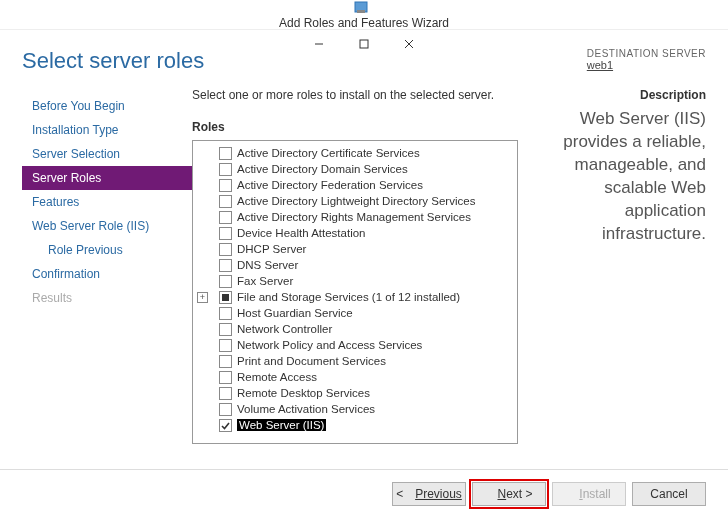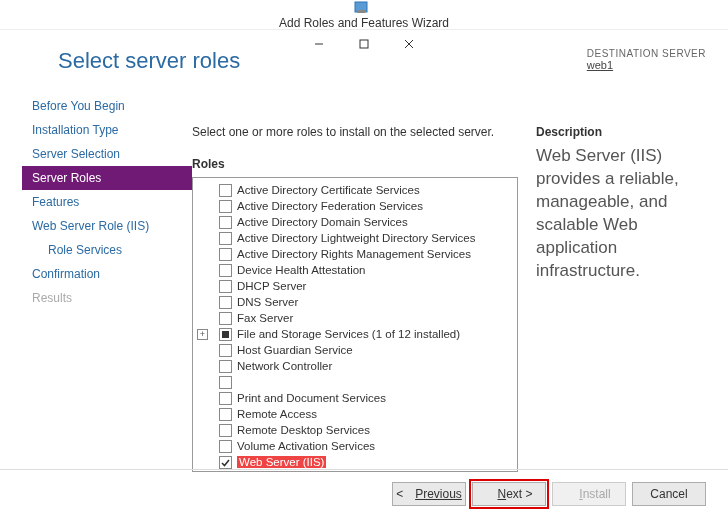--- a/index.html
+++ b/index.html
@@ -6,49 +6,49 @@
 body { background: #fff; width: 728px; height: 517px; overflow: hidden; position: relative; }
 
 .titlebar { height: 30px; display: flex; align-items: center; padding: 0 8px; border-bottom: 1px solid #eee; flex-direction: column; }
 .titlebar-icon { width: 16px; height: 16px; margin-right: 6px; }
 .titlebar-text { font-size: 12px; color: #333; flex: 1; }
 .window-controls { display: flex; gap: 0; }
 .window-btn { width: 45px; height: 28px; display: flex; align-items: center; justify-content: center; }
 .window-btn svg { width: 10px; height: 10px; }
 
 .header { padding: 18px 22px 8px 22px; display: flex; justify-content: space-between; align-items: flex-start; }
-.page-title { color: #2b6aa3; font-size: 22px; font-weight: 400; margin-left: 36px; }
+.page-title { color: #2b6aa3; font-size: 22px; font-weight: 400; }
 .dest { text-align: left; font-size: 10px; color: #666; }
 .dest-label { letter-spacing: 0.5px; }
 .dest-name { font-size: 11px; color: #444; text-decoration: underline; }
 
 .body { display: flex; padding: 0 22px; height: 390px; }
 
 .nav { width: 170px; padding-top: 12px; }
 .nav-item { padding: 5px 10px; font-size: 12px; color: #2b6aa3; cursor: pointer; }
 .nav-item.active { background: #701a75; color: #fff; }
 .nav-item.indent { padding-left: 26px; }
 .nav-item.disabled { color: #aaa; }
 
-.main { flex: 1; display: flex; gap: 18px; padding-top: 6px; margin-top: 37px; }
+.main { flex: 1; display: flex; gap: 18px; padding-top: 6px; }
 .main-left { flex: 1; display: flex; flex-direction: column; }
 .instruction { font-size: 12px; color: #333; margin-bottom: 18px; }
 .section-label { font-size: 12px; font-weight: 600; color: #333; margin-bottom: 6px; }
 
 .roles-box { border: 1px solid #999; height: 304px; overflow-y: scroll; background: #fff; padding: 4px 2px; }
 .role-row { display: flex; align-items: center; padding: 1px 4px 1px 24px; font-size: 11.5px; color: #333; position: relative; min-height: 16px; }
 .expander { position: absolute; left: 2px; width: 11px; height: 11px; border: 1px solid #888; display: flex; align-items: center; justify-content: center; font-size: 9px; line-height: 1; color: #555; background: #fff; }
 .role-check { width: 13px; height: 13px; border: 1px solid #888; margin-right: 5px; flex-shrink: 0; display: flex; align-items: center; justify-content: center; background: #fff; }
 .role-check.checked svg { display: block; }
 .role-check svg { display: none; width: 11px; height: 11px; }
 .role-check.partial::after { content: ""; width: 7px; height: 7px; background: #333; display: block; }
 .role-label { white-space: nowrap; }
-.role-label.selected { background: #ef4444; color: #fff; padding: 0 2px; }
-
-.desc-col { width: 170px; }
+.role-label.selected { background: #000000; color: #fff; padding: 0 2px; }
+
+.desc-col { width: 170px; text-align: right; }
 .desc-text { font-size: 17px; color: #555; margin-top: 6px; line-height: 1.35; }
 
 .footer { position: absolute; bottom: 0; left: 0; right: 0; height: 48px; border-top: 1px solid #ddd; display: flex; align-items: center; justify-content: flex-end; padding: 0 22px; gap: 6px; }
 .btn { min-width: 74px; height: 24px; font-size: 12px; background: #e9e9e9; border: 1px solid #adadad; color: #333; display: flex; align-items: center; justify-content: center; cursor: pointer; }
 .btn.disabled { color: #aaa; border-color: #ccc; background: #f0f0f0; }
 .btn.highlight { outline: 2px solid #d00; outline-offset: 1px; }
 .btn .u { text-decoration: underline; margin-left: 12px; }
 
 ::-webkit-scrollbar { width: 17px; }
 ::-webkit-scrollbar-track { background: #f0f0f0; }
@@ -95,40 +95,40 @@
 </div>
 
 <div class="body">
   <div class="nav" id="nav">
       <div class="nav-item">Before You Begin</div>
       <div class="nav-item">Installation Type</div>
       <div class="nav-item">Server Selection</div>
       <div class="nav-item active">Server Roles</div>
       <div class="nav-item">Features</div>
       <div class="nav-item">Web Server Role (IIS)</div>
-      <div class="nav-item indent">Role Services</div>
+      <div class="nav-item indent">Role Previous</div>
       <div class="nav-item">Confirmation</div>
       <div class="nav-item disabled">Results</div>
     </div>
   <div class="main">
     <div class="main-left">
       <div class="instruction">Select one or more roles to install on the selected server.</div>
       <div class="section-label">Roles</div>
       <div class="roles-box" id="roles">
           <div class="role-row">
             <span class="role-check"></span>
             <span class="role-label">Active Directory Certificate Services</span>
           </div>
           <div class="role-row">
             <span class="role-check"></span>
+            <span class="role-label">Active Directory Domain Services</span>
+          </div>
+          <div class="role-row">
+            <span class="role-check"></span>
             <span class="role-label">Active Directory Federation Services</span>
-          </div>
-          <div class="role-row">
-            <span class="role-check"></span>
-            <span class="role-label">Active Directory Domain Services</span>
           </div>
           <div class="role-row">
             <span class="role-check"></span>
             <span class="role-label">Active Directory Lightweight Directory Services</span>
           </div>
           <div class="role-row">
             <span class="role-check"></span>
             <span class="role-label">Active Directory Rights Management Services</span>
           </div>
           <div class="role-row">
@@ -155,20 +155,21 @@
           <div class="role-row">
             <span class="role-check"></span>
             <span class="role-label">Host Guardian Service</span>
           </div>
           <div class="role-row">
             <span class="role-check"></span>
             <span class="role-label">Network Controller</span>
           </div>
           <div class="role-row">
             <span class="role-check"></span>
+            <span class="role-label">Network Policy and Access Services</span>
           </div>
           <div class="role-row">
             <span class="role-check"></span>
             <span class="role-label">Print and Document Services</span>
           </div>
           <div class="role-row">
             <span class="role-check"></span>
             <span class="role-label">Remote Access</span>
           </div>
           <div class="role-row">

